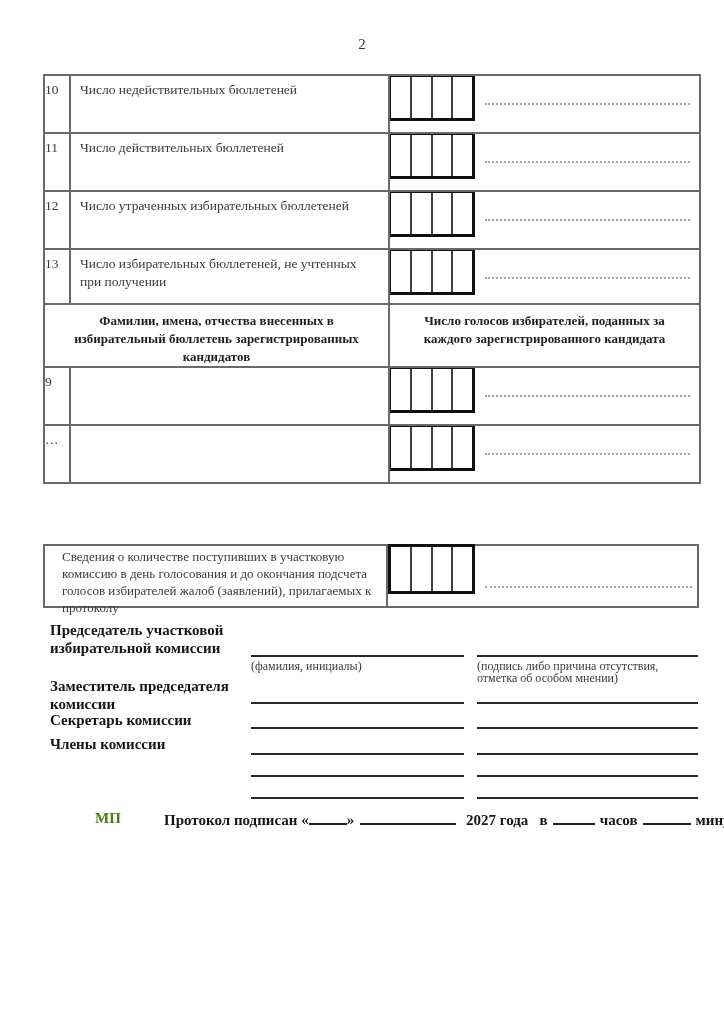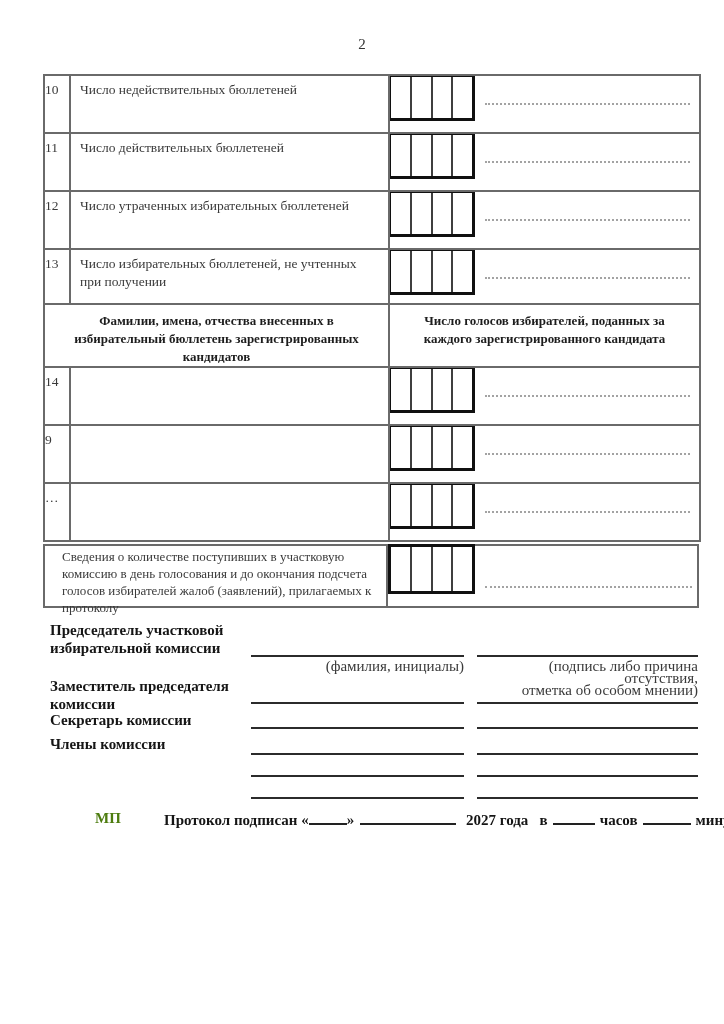--- a/index.html
+++ b/index.html
@@ -78,22 +78,22 @@
     font-weight:bold;font-size:15px;line-height:18px;color:#151515;
     white-space:nowrap;
   }
   .sigline{
     position:absolute;height:0;
     border-bottom:2px solid #2b2b2b;
   }
   .colA{left:251px;width:213px;}
   .colB{left:477px;width:221px;}
   .cap{
-    position:absolute;text-align:right;
-    font-size:15px;line-height:12px;color:#3a3a3a;
+    position:absolute;text-align:left;
+    font-size:12px;line-height:12px;color:#3a3a3a;
   }
   
   .seal{
     position:absolute;left:95px;top:810px;
     font-weight:bold;font-size:15px;color:#4d7c0f;
   }
   .protocol-line{
     position:absolute;left:164px;top:810px;
     font-weight:bold;font-size:15px;color:#151515;
     white-space:nowrap;
@@ -177,33 +177,20 @@
         </div>
         <div class="dots"></div>
       </td>
     </tr>
 
     <tr style="height:55px">
       <td class="hdr" colspan="2">Фамилии, имена, отчества внесенных в избирательный бюллетень зарегистрированных кандидатов</td>
       <td class="hdr">Число голосов избирателей, поданных за каждого зарегистрированного кандидата</td>
     </tr>
 
-    <tr style="height:58px">
-      <td class="num">14</td>
-      <td class="lbl"></td>
-      <td class="votes">
-        <div class="dbox">
-          <div class="dcell"></div>
-          <div class="dcell"></div>
-          <div class="dcell"></div>
-          <div class="dcell"></div>
-        </div>
-        <div class="dots"></div>
-      </td>
-    </tr>
 
     <tr style="height:58px">
       <td class="num">9</td>
       <td class="lbl"></td>
       <td class="votes">
         <div class="dbox">
           <div class="dcell"></div>
           <div class="dcell"></div>
           <div class="dcell"></div>
           <div class="dcell"></div>

